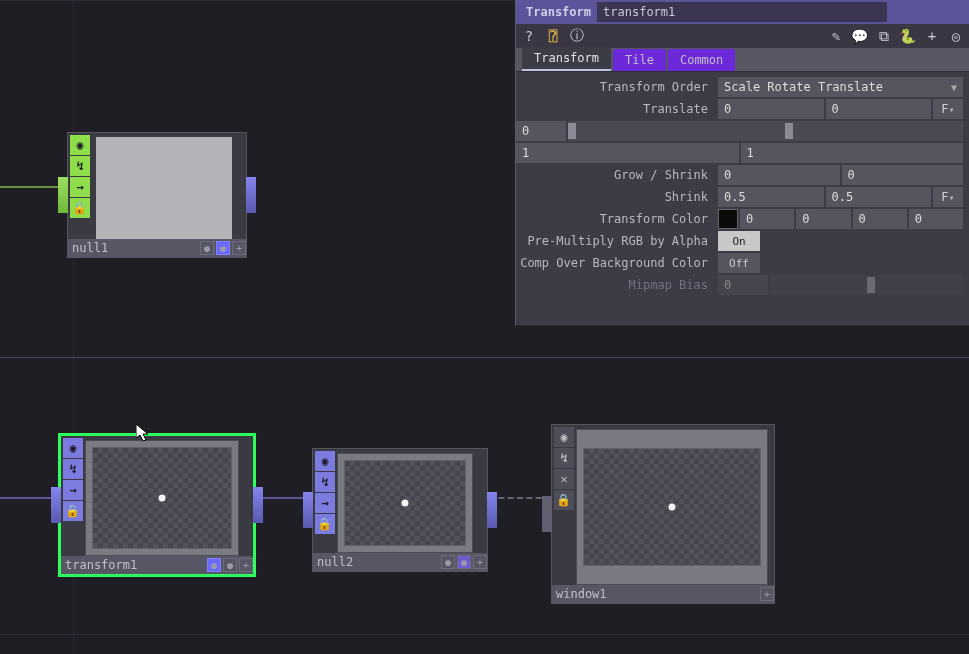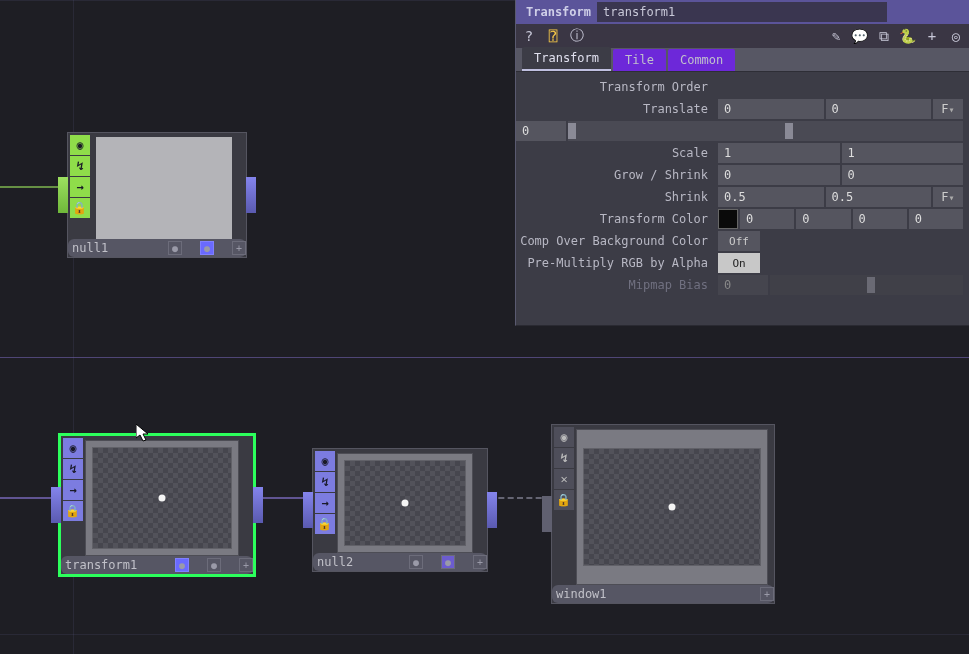--- a/index.html
+++ b/index.html
@@ -58,23 +58,22 @@
   }
   .dot {
     width:7px; height:7px; border-radius:50%;
     background:#f4f4f4;
     position:absolute; left:50%; top:50%; transform:translate(-50%,-50%);
   }
   .node .footer {
     position:absolute; left:0; right:0; bottom:0; height:18px;
     background:#565664;
     display:flex; align-items:center;
-    padding-left:4px; gap:18px;
+    padding-left:4px; gap:2px;
     font-size:12px;
-    border-radius:6px;
   }
   .node .footer .spacer { flex:1; }
   .footflag { width:14px; height:14px; border:1px solid #6c6c7a; display:flex;align-items:center;justify-content:center;font-size:10px;color:#9a9aa8;}
   .footflag.on { background:#6a6aff; border-color:#8080ff; }
   .footflag.purple { background:#6c5ccf; }
   
   .conn-in, .conn-out {
     position:absolute; width:10px; height:36px;
     background:linear-gradient(#8484ec,#5a5ab0);
     top:50%; transform:translateY(-50%);
@@ -314,20 +313,24 @@
   </div>
   <div class="tabs">
     <div class="tab active">Transform</div>
     <div class="tab">Tile</div>
     <div class="tab">Common</div>
   </div>
   <div class="params">
 
     <div class="prow">
       <div class="plabel">Transform Order</div>
+      <div class="pselect">
+        <span>Scale Rotate Translate</span>
+        <span class="chev">▼</span>
+      </div>
     </div>
 
     <div class="prow">
       <div class="plabel">Translate</div>
       <input class="pinput pnum" value="0" style="">
       <input class="pinput pnum" value="0" style="">
       <div class="psuffix">
           <span>F</span> 
           <span class="chev">▾</span>
         </div>
@@ -335,21 +338,20 @@
 
     <div class="prow">
       <input class="pinput" style="width: 50px;" value="0">
       <div class="pslider">
           <div class="knob" style="left:0"></div>
           <div class="knob" style="left:55%"></div>
         </div>
     </div>
 
     <div class="prow">
-      <div class="plabel">Scale</div>
       <input class="pinput pnum" value="1" style="">
       <input class="pinput pnum" value="1" style="">
     </div>
 
     <div class="prow">
       <div class="plabel">Grow / Shrink</div>
       <input class="pinput pnum" value="0" style="">
       <input class="pinput pnum" value="0" style="">
     </div>
 
@@ -366,27 +368,27 @@
     <div class="prow">
       <div class="plabel">Transform Color</div>
       <div class="pcolorsw"></div>
       <input class="pinput pnum" value="0" style="">
       <input class="pinput pnum" value="0" style="">
       <input class="pinput pnum" value="0" style="">
       <input class="pinput pnum" value="0" style="">
     </div>
 
     <div class="prow">
+      <div class="plabel">Pre-Multiply RGB by Alpha</div>
+      <div class="ptoggle">On</div>
+    </div>
+
+    <div class="prow">
       <div class="plabel">Comp Over Background Color</div>
       <div class="ptoggle off">Off</div>
-    </div>
-
-    <div class="prow">
-      <div class="plabel">Pre-Multiply RGB by Alpha</div>
-      <div class="ptoggle">On</div>
     </div>
 
     <div class="prow dim">
       <div class="plabel">Mipmap Bias</div>
       <input class="pinput" style="width: 50px; background: rgb(69, 69, 78); color: rgb(136, 136, 136);" value="0">
       <div class="pslider" style="background:#404048">
           <div class="knob" style="left:50%;background:#6a6a74"></div>
         </div>
     </div>
 

